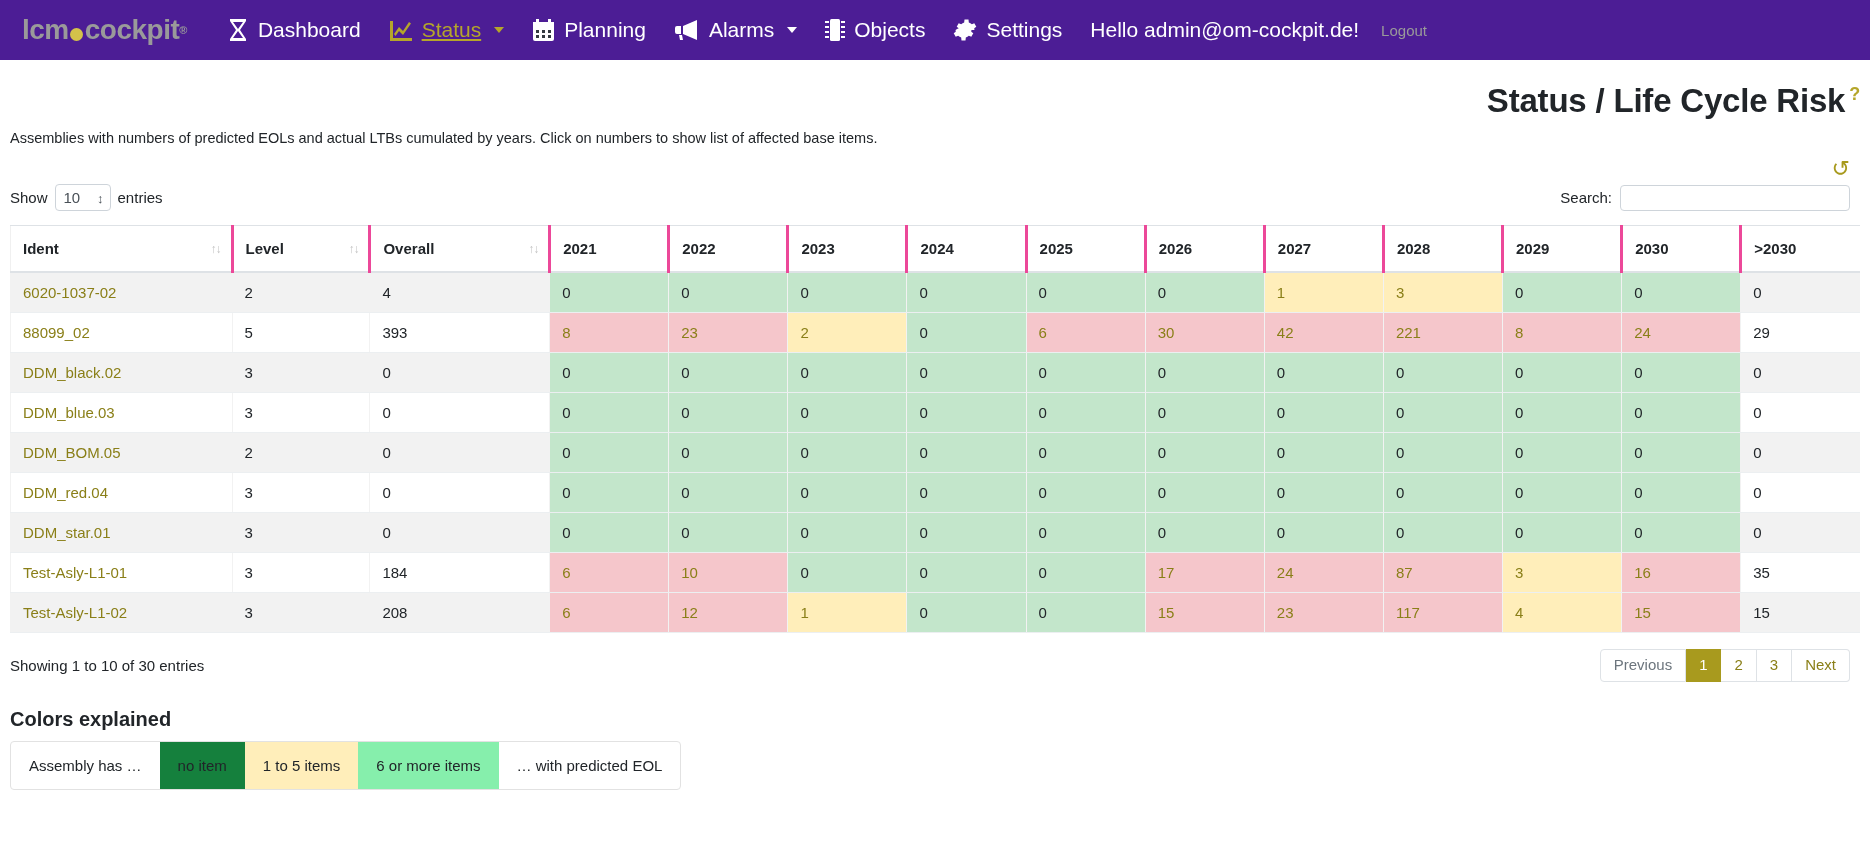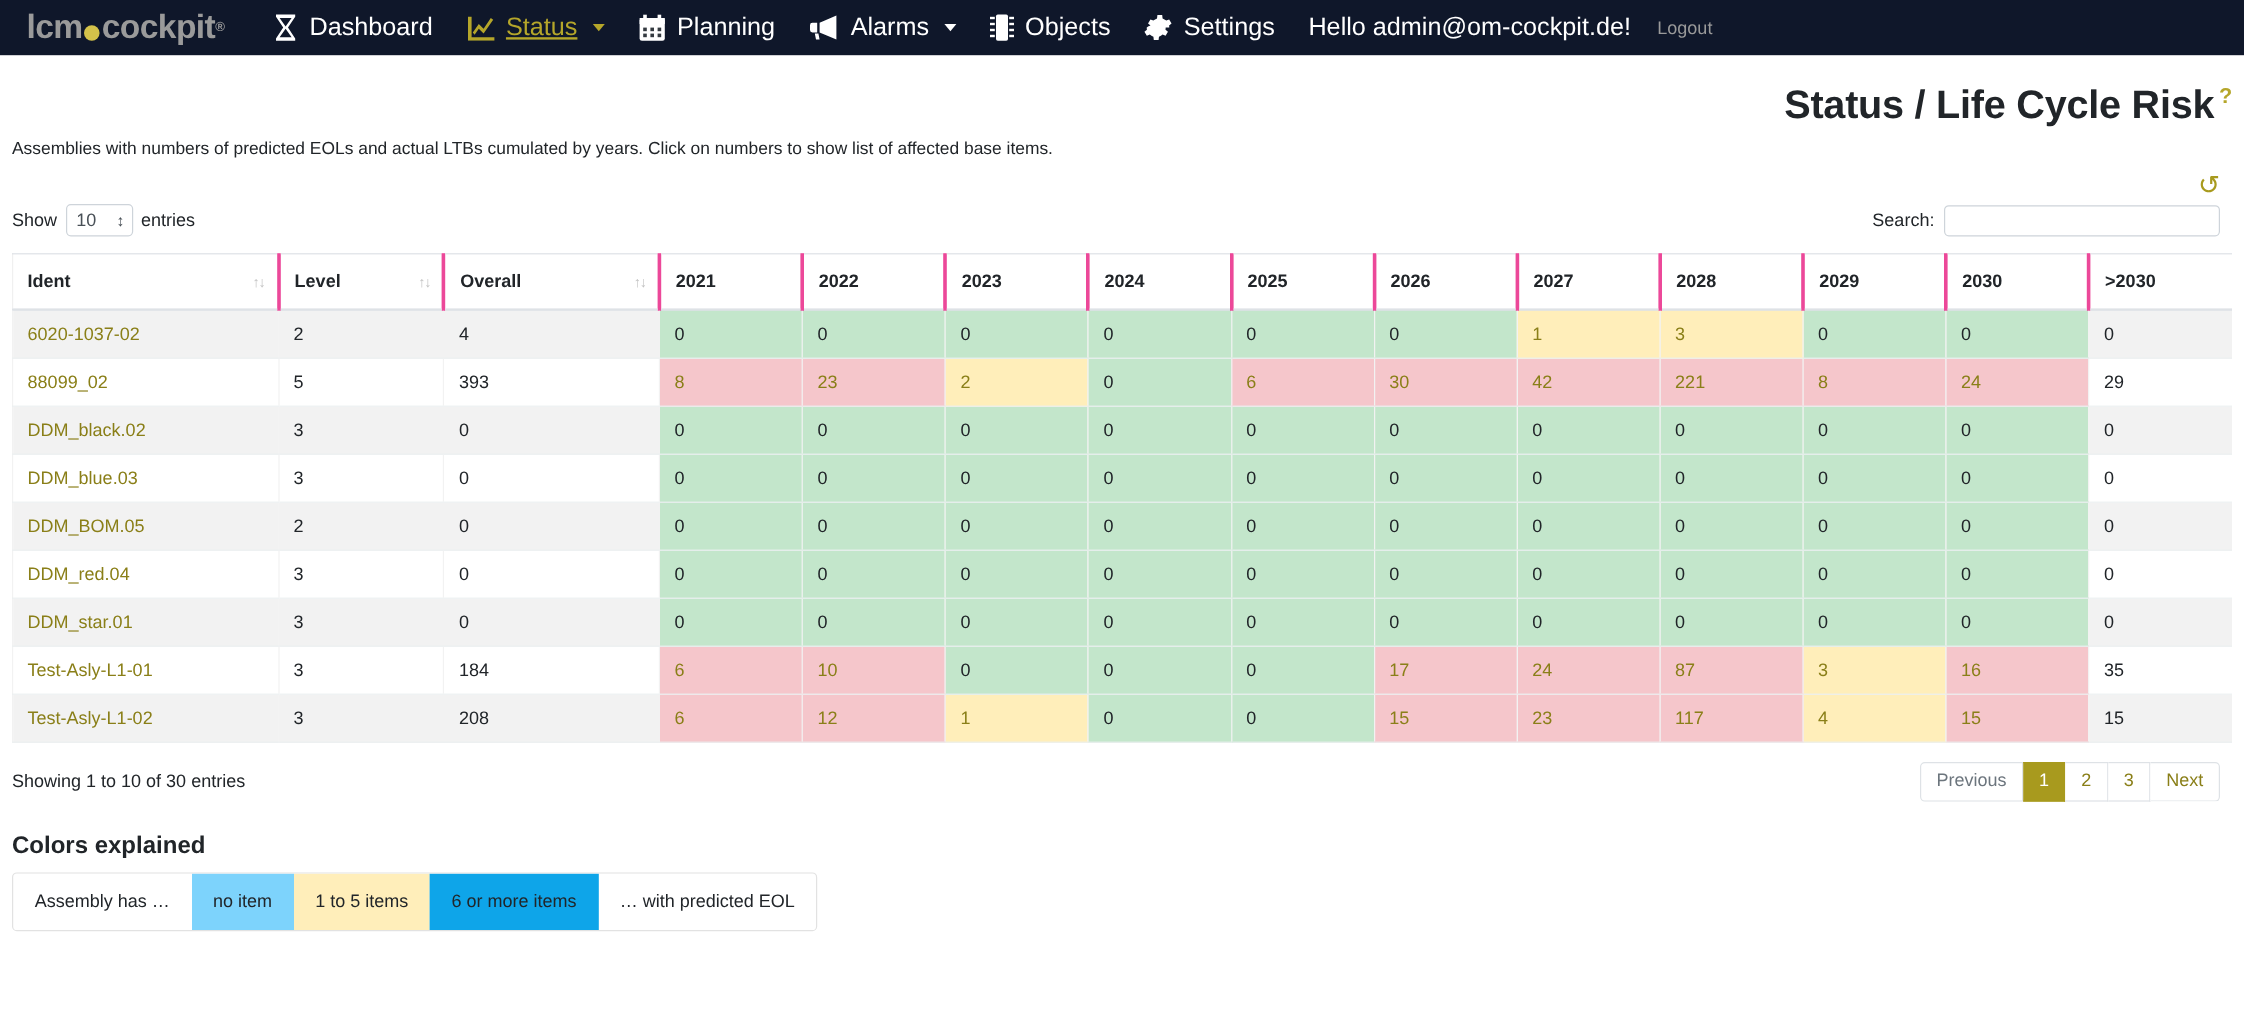--- a/index.html
+++ b/index.html
@@ -6,22 +6,22 @@
   html, body {
     margin: 0; padding: 0;
     background: #ffffff;
     font-family: "Liberation Sans", sans-serif;
     color: #212529;
   }
   body { width: 1870px; height: 854px; overflow: hidden; }
 
   
   .navbar {
-    background: #0f172a;
-    height: 46px;
+    background: #4c1d95;
+    height: 60px;
     display: flex;
     align-items: center;
     padding: 0 12px;
     gap: 0px;
   }
   .brand {
     display: flex; align-items: center;
     margin-right: 26px;
     margin-left: 10px;
     font-size: 28px;
@@ -207,23 +207,23 @@
     border-radius: 4px;
     overflow: hidden;
     background: #fff;
   }
   .legend-cell {
     padding: 15px 18px;
     font-size: 15px;
     white-space: nowrap;
     color: #212529;
   }
-  .legend-cell.l-green { background: #7dd3fc; }
+  .legend-cell.l-green { background: #15803d; }
   .legend-cell.l-yellow { background: #ffeeba; }
-  .legend-cell.l-red { background: #0ea5e9; }
+  .legend-cell.l-red { background: #86efac; }
 </style>
 </head>
 <body>
 
 <div class="navbar">
   <div class="brand">
     <span class="b-lcm">lcm</span>
     <span class="b-dot"></span>
     <span class="b-cockpit">cockpit</span>
     <span class="b-reg">®</span>

